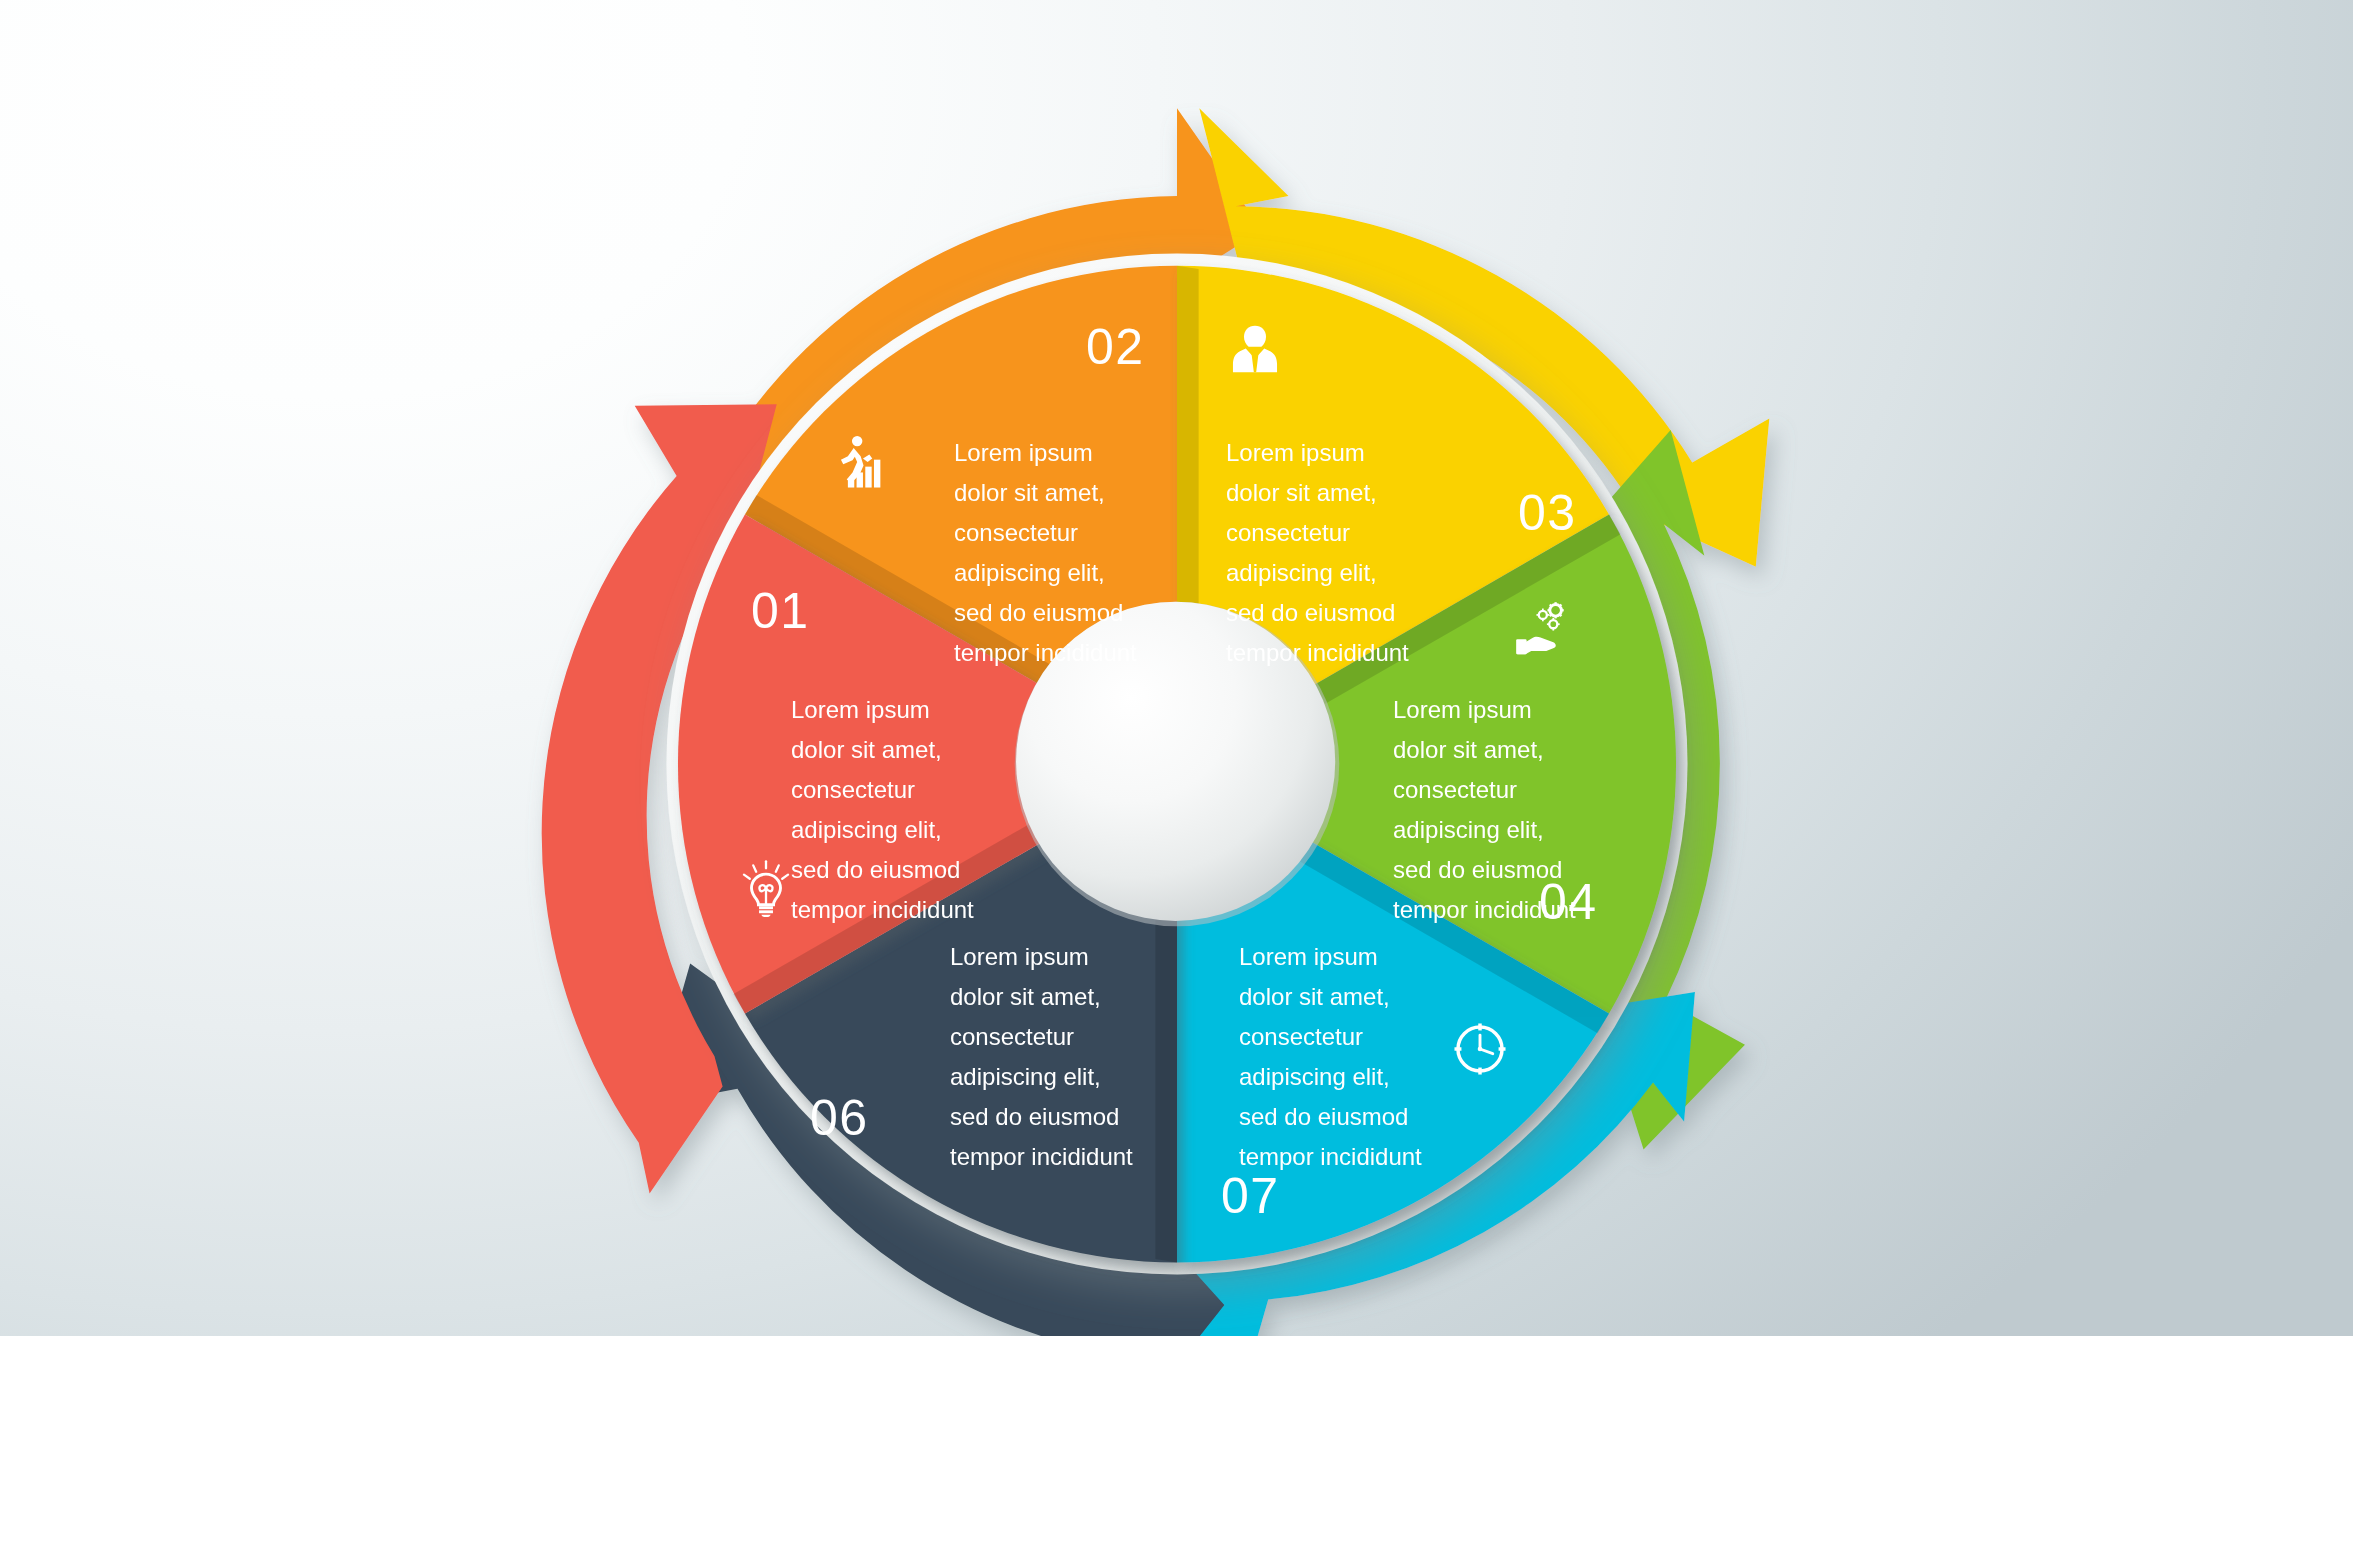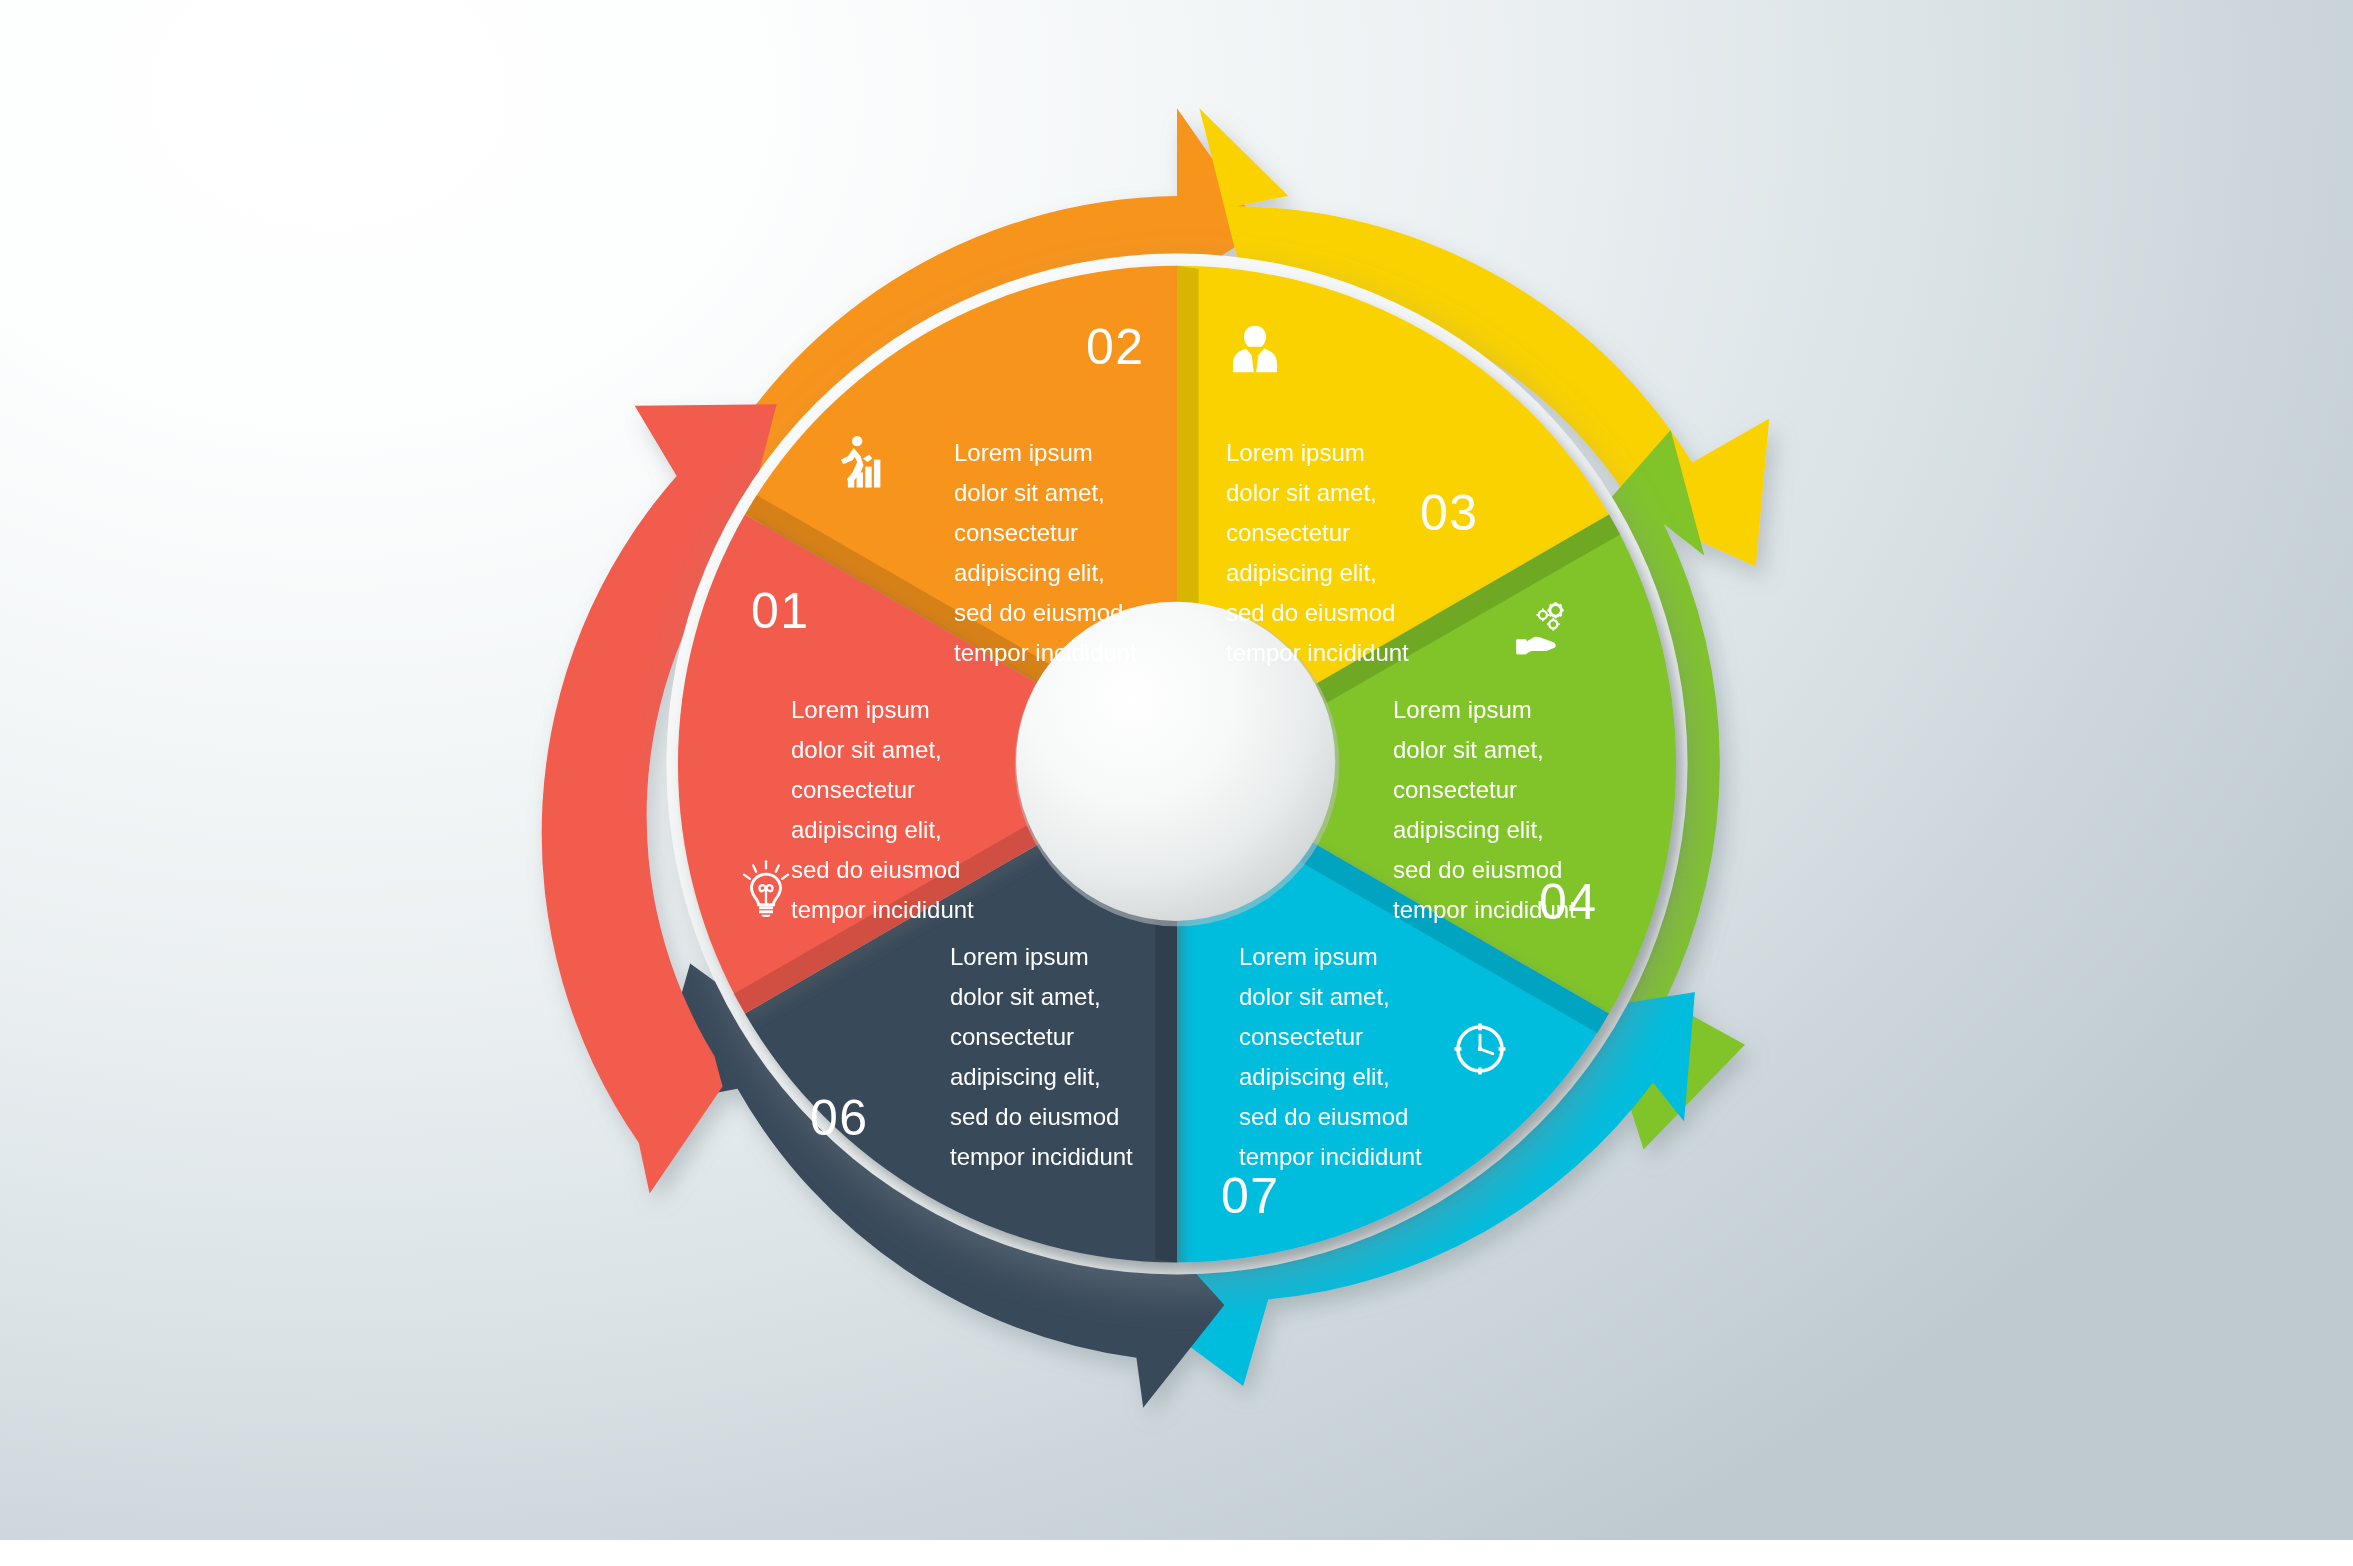--- a/index.html
+++ b/index.html
@@ -10,21 +10,21 @@
     height: 1566px;
     overflow: hidden;
   }
   body {
     font-family: "Liberation Sans", sans-serif;
     background: #ffffff;
   }
   #stage {
     position: relative;
     width: 2354px;
-    height: 1540px;
+    height: 1336px;
     background:
       radial-gradient(ellipse 2300px 1759px at 14% 6%,
         #ffffff 0%,
         #fdfefe 18%,
         #f4f7f8 36%,
         #e9eef0 54%,
         #dbe3e6 70%,
         #cdd7db 84%,
         #bfcacf 100%);
     overflow: hidden;
@@ -206,21 +206,21 @@
       <rect x="81" y="46" width="11" height="48"></rect>
     </svg>
   </div>
   <div class="seg-text" style="left:954px; top:433px; width:223px;">Lorem ipsum
 dolor sit amet,
 consectetur
 adipiscing elit,
 sed do eiusmod
 tempor incididunt</div>
 
-  <div class="seg-num" style="left:1420px; top:484px;">03</div>
+  <div class="seg-num" style="left:1518px; top:484px;">03</div>
   <div class="seg-icon" style="left:1226px; top:320px;">
     <svg viewBox="0 0 100 100" fill="#ffffff">
       <path d="M50 10c-11 0-19 8-19 19 0 7 3 13 8 17h22c5-4 8-10 8-17 0-11-8-19-19-19z"></path>
       <path d="M34 49 L24 54 C16 58 12 66 12 76 v14 h76 V76 c0-10-4-18-12-22 l-10-5 -16 18 Z"></path>
       <path d="M48 50 L52 50 L56 58 L52 90 L48 90 L44 58 Z" fill="#fad200"></path>
     </svg>
   </div>
   <div class="seg-text" style="left:1226px; top:433px; width:223px;">Lorem ipsum
 dolor sit amet,
 consectetur

